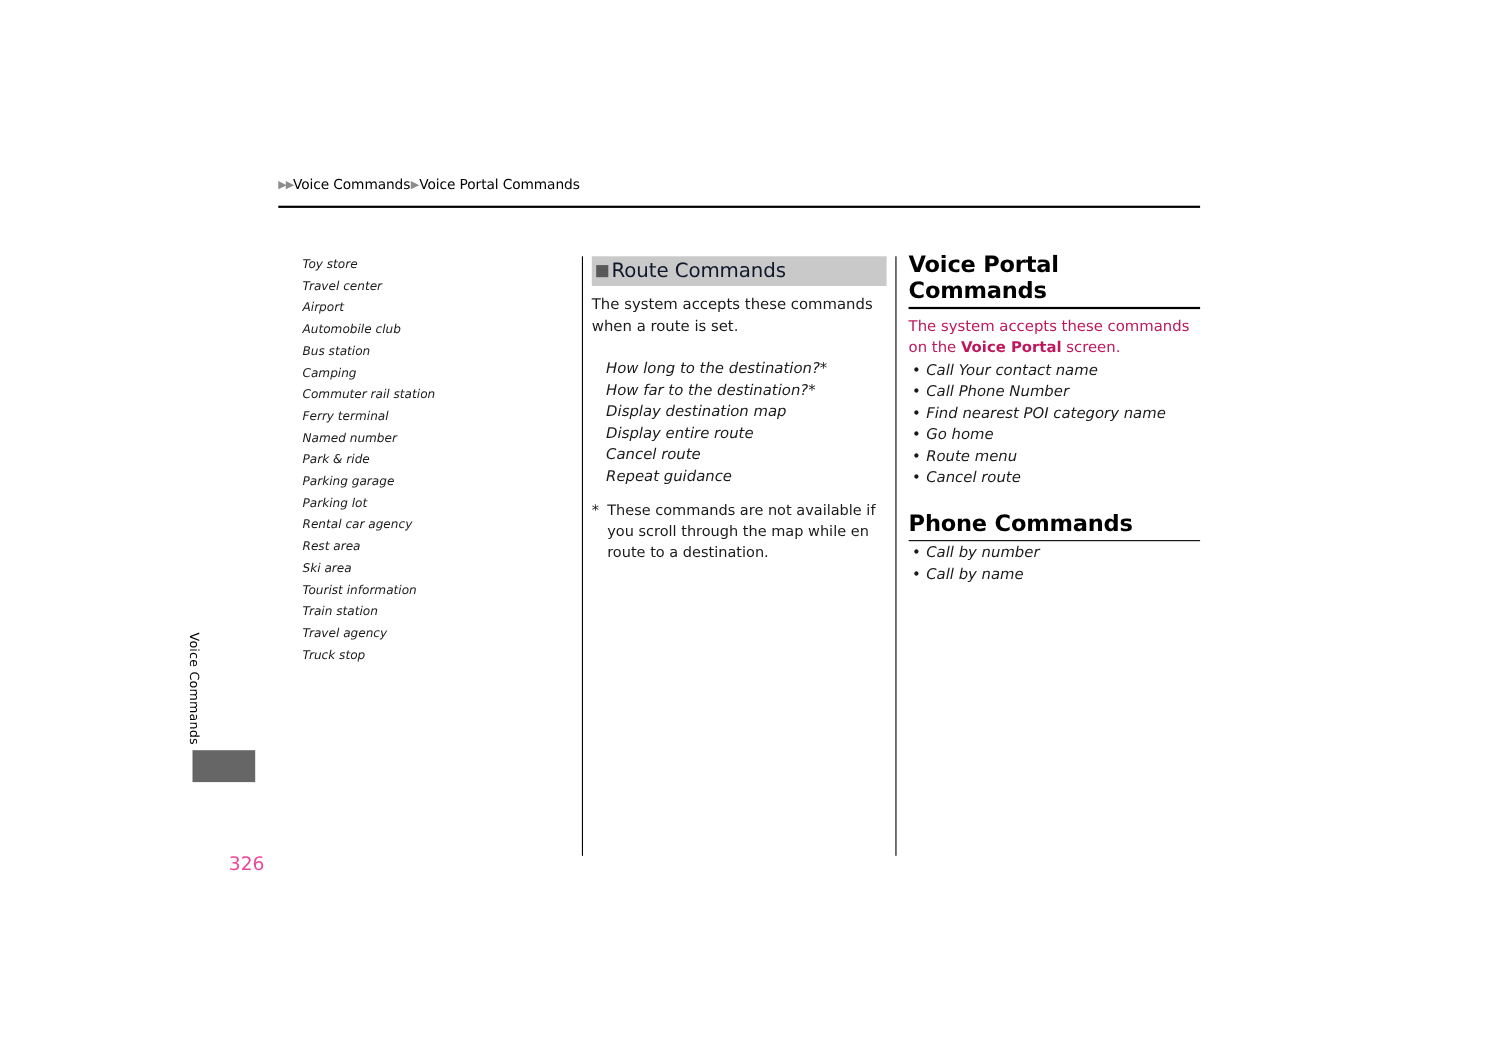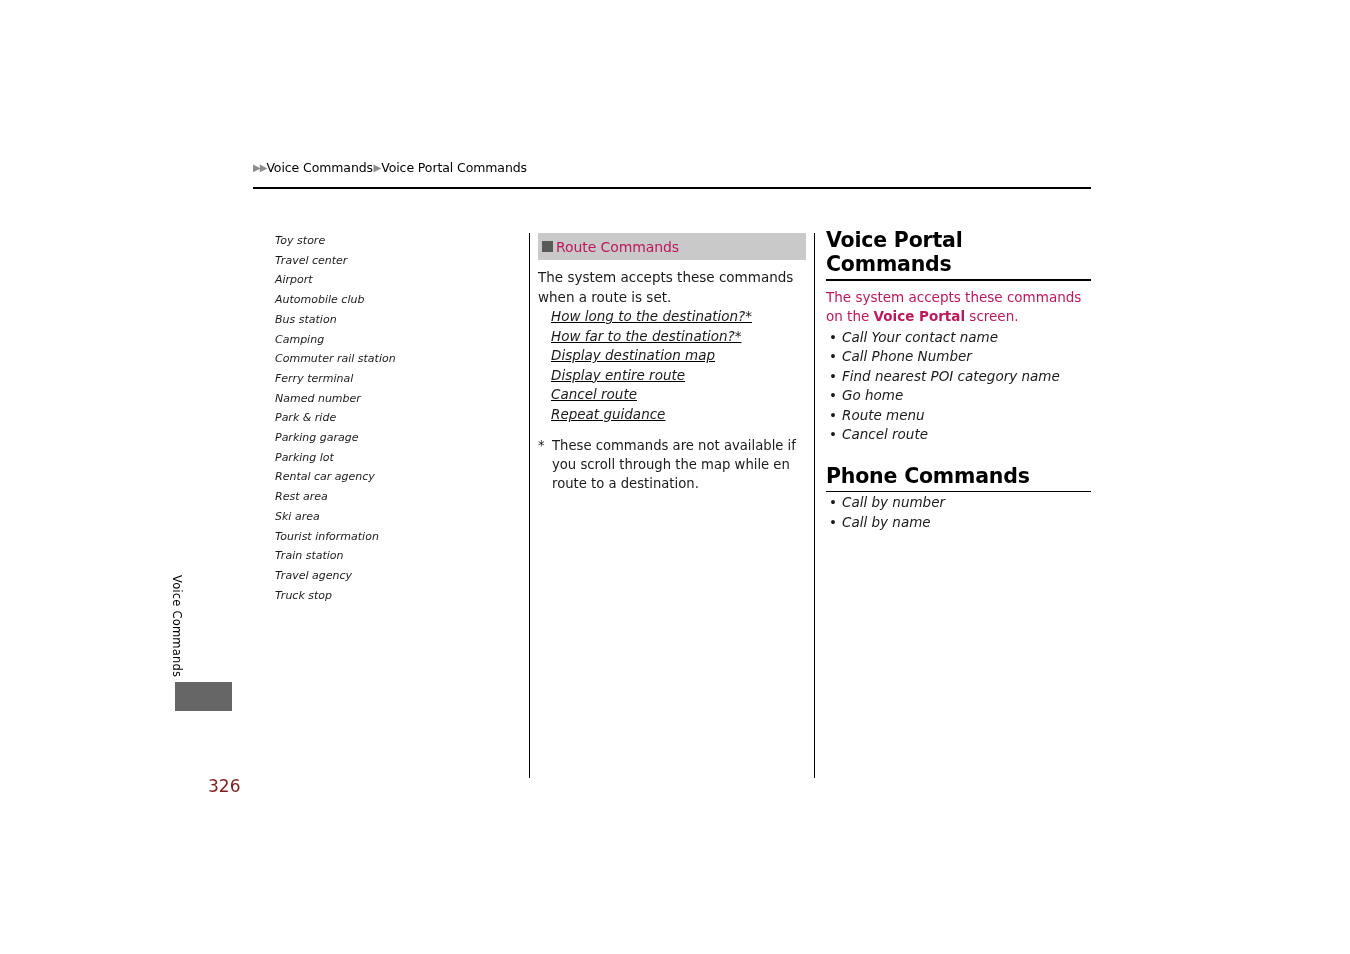--- a/index.html
+++ b/index.html
@@ -71,21 +71,21 @@
     top: 682px;
     width: 57px;
     height: 29px;
     background: #666666;
   }
   .page-number {
     position: absolute;
     left: 208px;
     top: 776px;
     font-size: 17px;
-    color: #7f1d1d;
+    color: #ec4899;
   }
 
   
   .col-divider {
     position: absolute;
     top: 233px;
     width: 1px;
     height: 545px;
     background: #000;
   }
@@ -123,34 +123,33 @@
     box-sizing: border-box;
   }
   .section-bar-square {
     width: 11px;
     height: 11px;
     background: #595959;
     margin-right: 3px;
     flex: 0 0 auto;
   }
   .section-bar-title {
-    font-size: 14px;
-    color: #be185d;
+    font-size: 18px;
+    color: #0f172a;
     letter-spacing: -0.1px;
   }
   .col2 .body-text {
     font-size: 13.5px;
     line-height: 19.5px;
     margin-top: 8px;
     color: #1a1a1a;
   }
   .cmd-list {
-    margin-top: 0;
+    margin-top: 19px;
     padding-left: 13px;
-    text-decoration: underline;
   }
   .cmd-item {
     font-style: italic;
     font-size: 13.5px;
     line-height: 19.6px;
     color: #1a1a1a;
     white-space: nowrap;
   }
   .footnote {
     margin-top: 11px;

